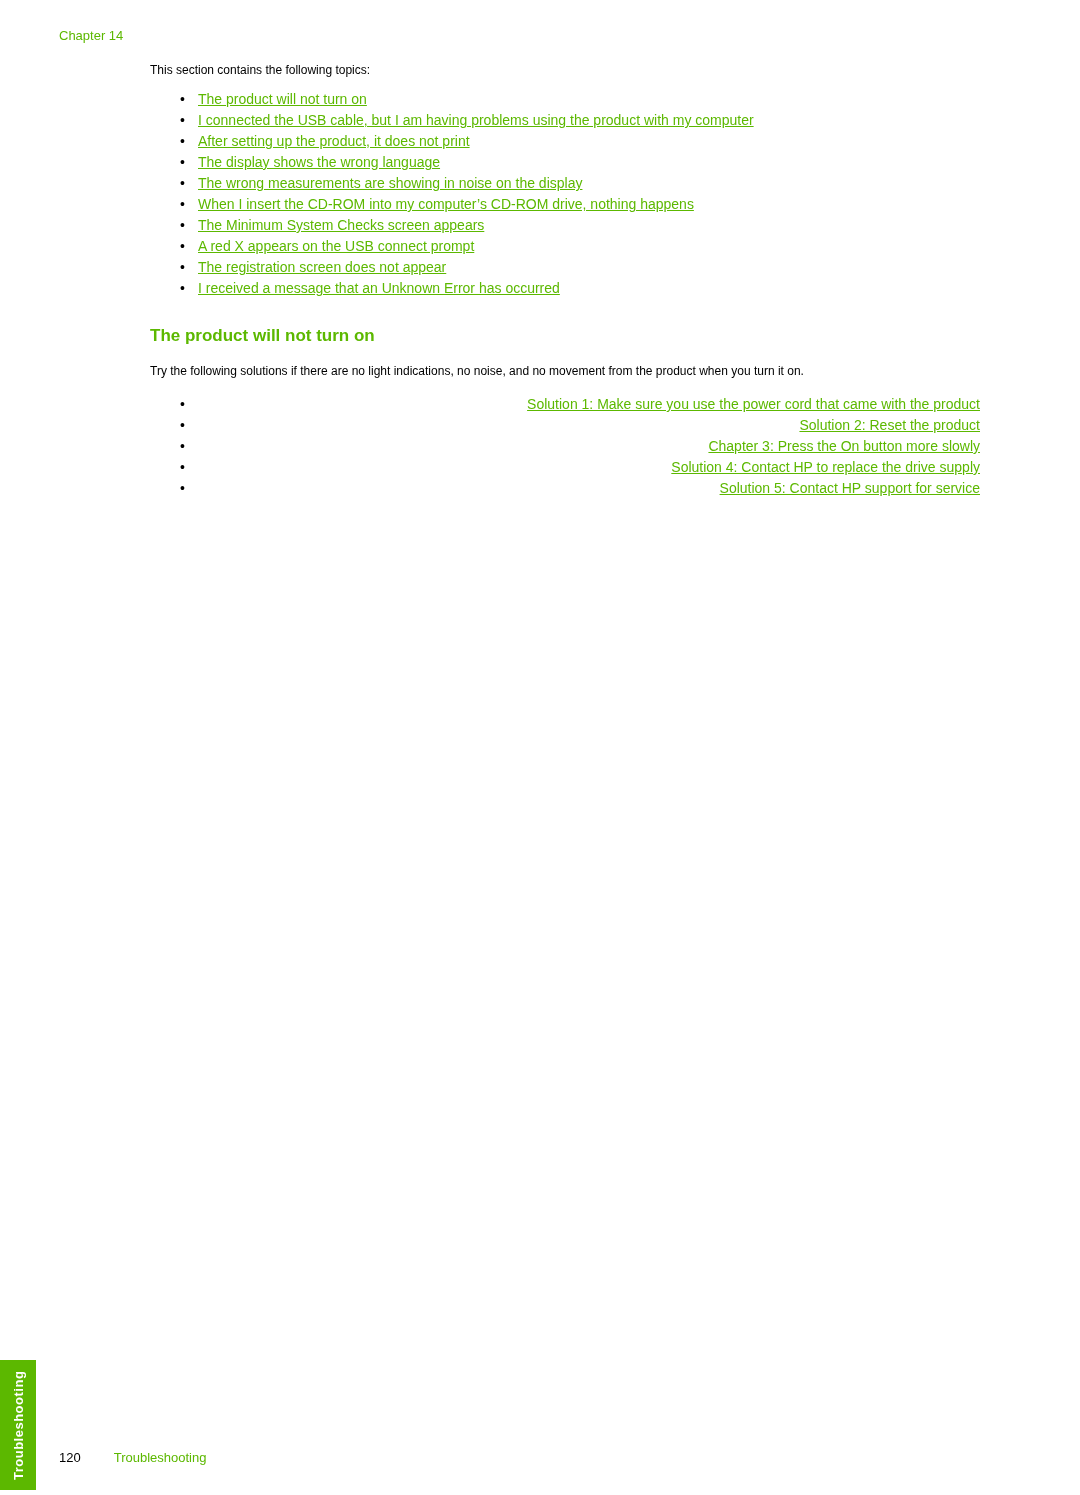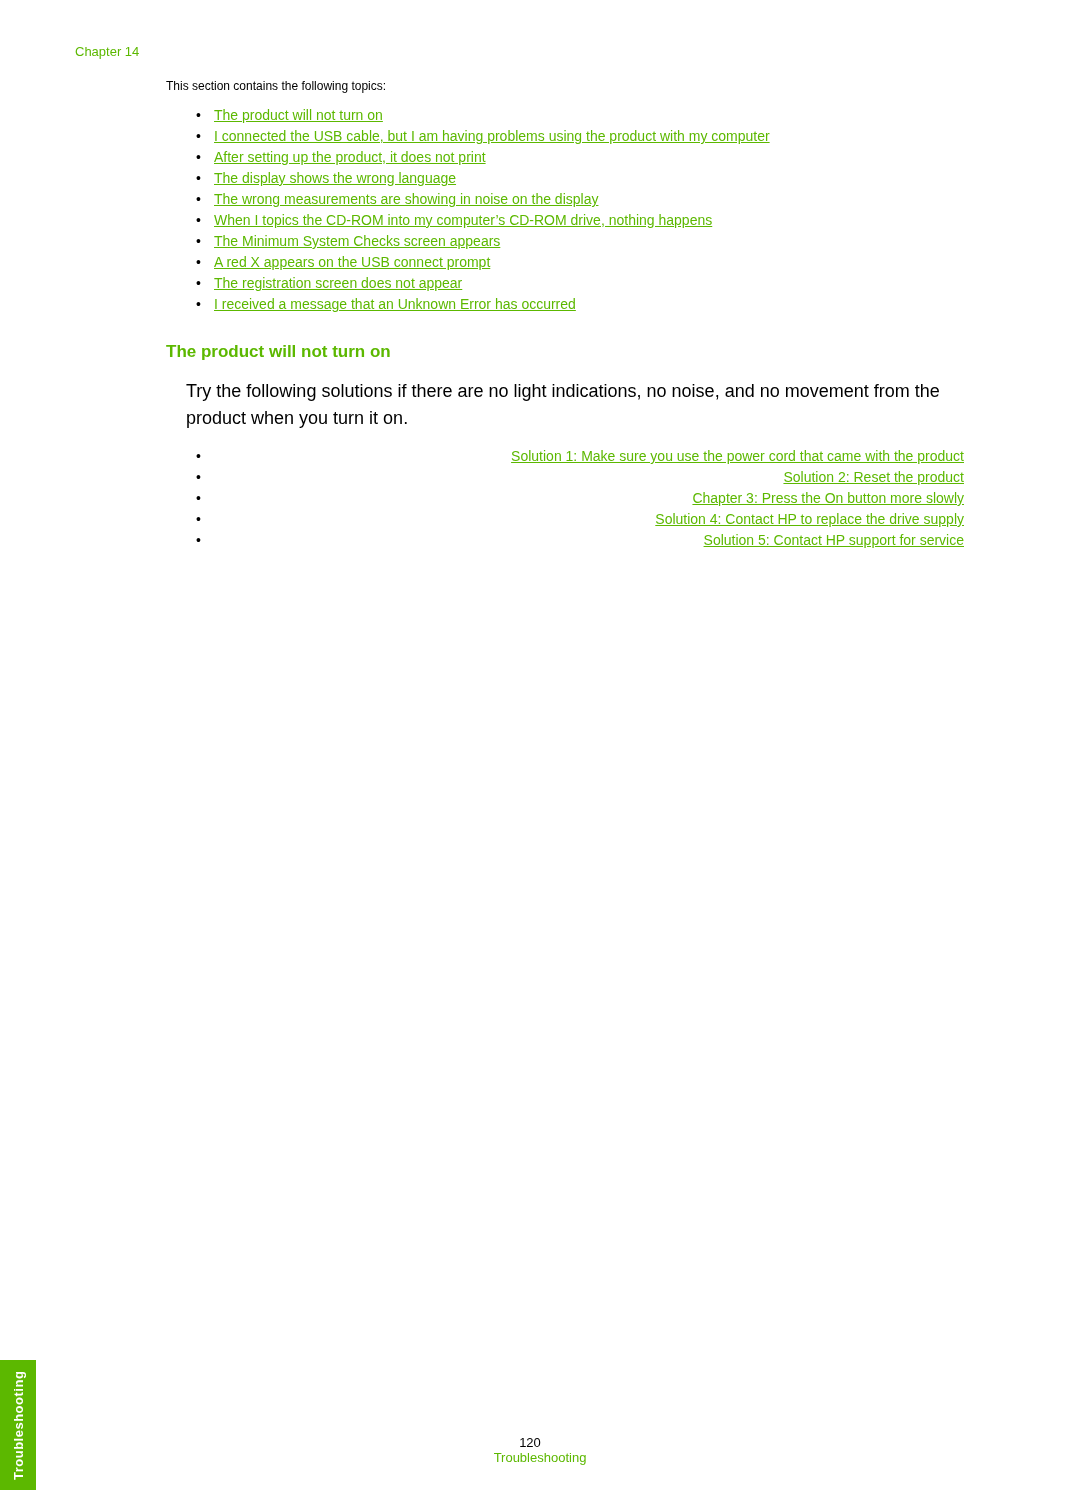--- a/index.html
+++ b/index.html
@@ -14,21 +14,21 @@
       font-size: 14px;
       color: #000000;
       width: 1080px;
       min-height: 1495px;
       position: relative;
     }
 
     .page-container {
       width: 1080px;
       min-height: 1495px;
-      padding: 16px;
+      padding: 0;
       position: relative;
     }
 
     .chapter-label {
       color: #5cb800;
       font-size: 13px;
       padding: 28px 0 0 59px;
       display: block;
     }
 
@@ -69,25 +69,24 @@
     }
 
     .section-heading {
       color: #5cb800;
       font-size: 17px;
       font-weight: bold;
       margin: 10px 0 16px 0;
     }
 
     .section-intro {
-      font-size: 18px;
+      font-size: 12px;
       color: #000;
       margin-bottom: 16px;
       line-height: 1.5;
-      margin-left: 20px;
     }
 
     .solution-list {
       list-style: none;
       padding: 0;
       margin: 0 0 30px 30px;
     }
 
     .solution-list li {
       position: relative;
@@ -133,23 +132,24 @@
       white-space: nowrap;
     }
 
     
     .page-footer {
       position: absolute;
       bottom: 30px;
       left: 0;
       right: 0;
       display: flex;
-      flex-direction: column;
+      flex-direction: row;
       align-items: center;
       padding: 0 59px;
+      gap: 13px;
     }
 
     .footer-page-number {
       font-size: 13px;
       color: #000;
       margin-right: 20px;
     }
 
     .footer-chapter-title {
       font-size: 13px;
@@ -177,21 +177,21 @@
       <li>
         <a>After setting up the product, it does not print</a>
       </li>
       <li>
         <a>The display shows the wrong language</a>
       </li>
       <li>
         <a>The wrong measurements are showing in noise on the display</a>
       </li>
       <li>
-        <a>When I topics the CD-ROM into my computer’s CD-ROM drive, nothing happens</a>
+        <a>When I insert the CD-ROM into my computer’s CD-ROM drive, nothing happens</a>
       </li>
       <li>
         <a>The Minimum System Checks screen appears</a>
       </li>
       <li>
         <a>A red X appears on the USB connect prompt</a>
       </li>
       <li>
         <a>The registration screen does not appear</a>
       </li>

